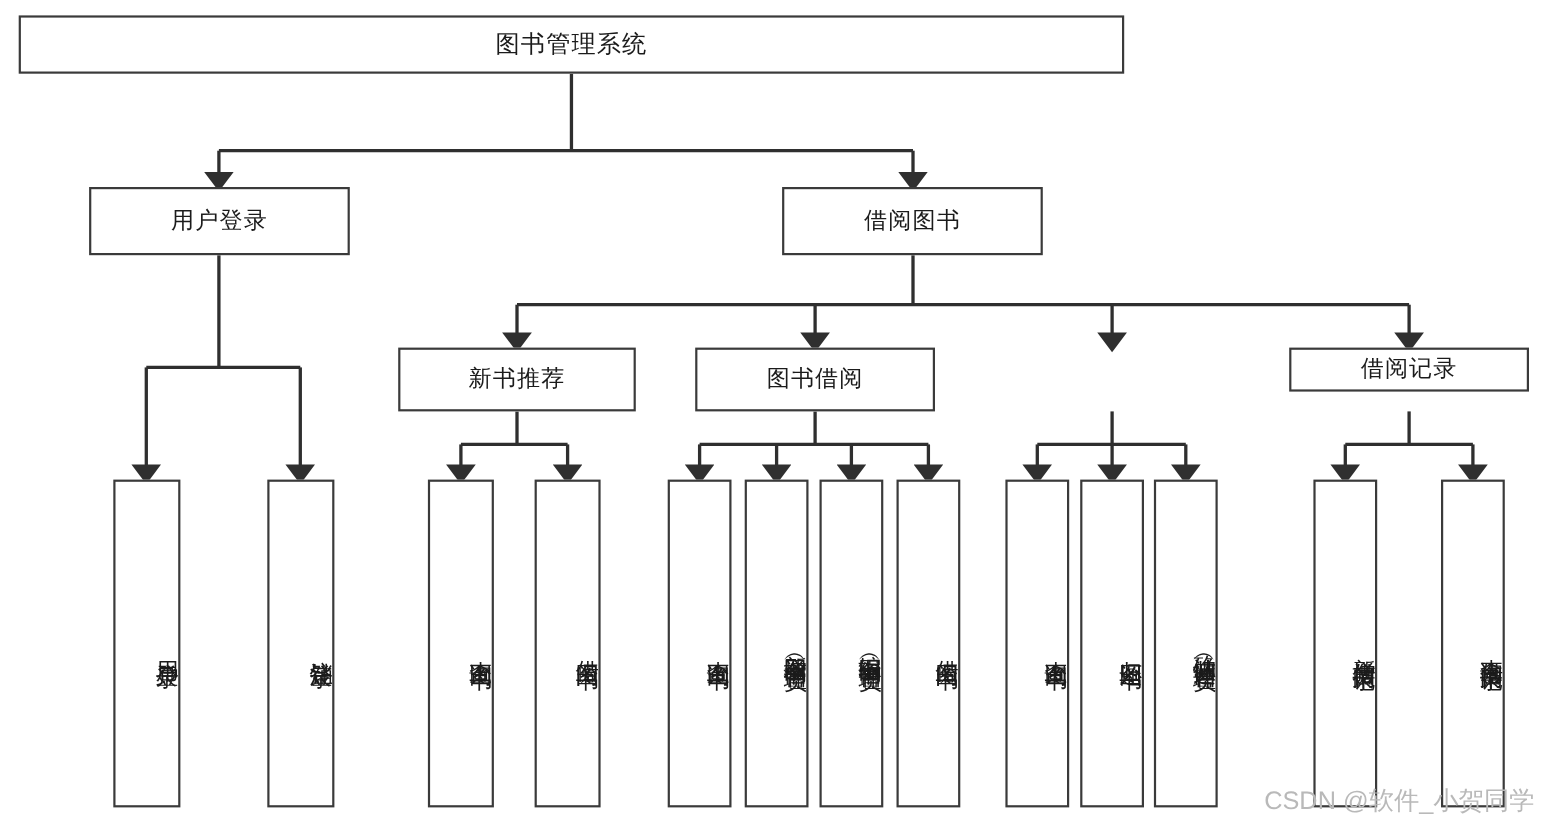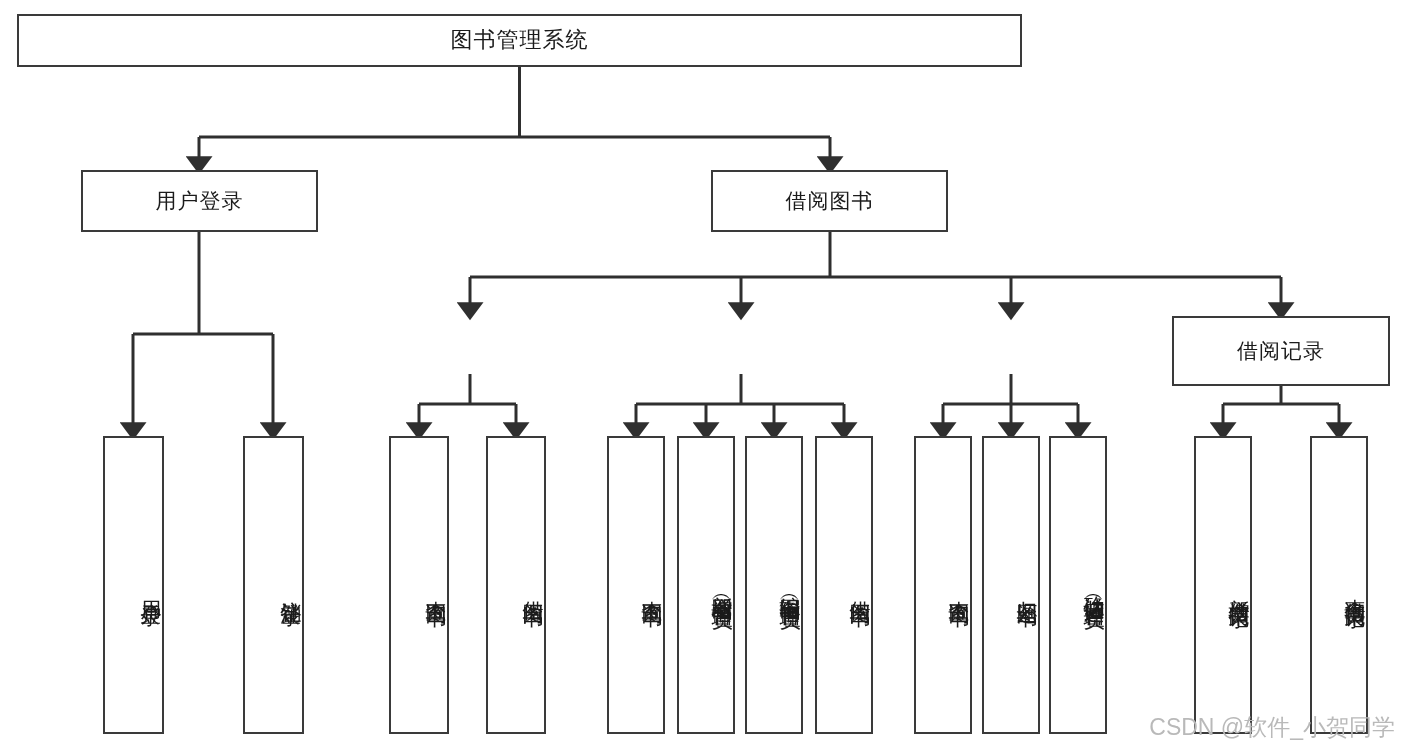--- a/index.html
+++ b/index.html
@@ -126,21 +126,23 @@
       <path d="M 1223 404 L 1223 430" marker-end="url(#arrowhead)"></path>
       <path d="M 1339 404 L 1339 430" marker-end="url(#arrowhead)"></path>
     </g>
   </svg>
 
   <div class="node-box horizontal root" style="left:17px; top:14px; width:1005px; height:53px;">图书管理系统</div>
 
   <div class="node-box horizontal" style="left:81px; top:170px; width:237px; height:62px;">用户登录</div>
   <div class="node-box horizontal" style="left:711px; top:170px; width:237px; height:62px;">借阅图书</div>
 
-  <div class="node-box horizontal" style="left:1172px; top:316px; width:218px; height:70px;">借阅记录</div>
+  <div class="node-box horizontal" style="left:362px; top:316px; width:216px; height:58px;">新书推荐</div>
+  <div class="node-box horizontal" style="left:632px; top:316px; width:218px; height:58px;">图书借阅</div>
+  <div class="node-box horizontal" style="left:1172px; top:316px; width:218px; height:40px;">借阅记录</div>
 
   <div class="node-box vertical" style="left:103px; top:436px; width:61px; height:298px;">用户登录</div>
   <div class="node-box vertical" style="left:243px; top:436px; width:61px; height:298px;">注销登录</div>
 
   <div class="node-box vertical" style="left:389px; top:436px; width:60px; height:298px;">查询图书</div>
   <div class="node-box vertical" style="left:486px; top:436px; width:60px; height:298px;">借阅图书</div>
 
   <div class="node-box vertical" style="left:607px; top:436px; width:58px; height:298px;">查询图书</div>
   <div class="node-box vertical" style="left:677px; top:436px; width:58px; height:298px;">新增图书（管理员）</div>
   <div class="node-box vertical" style="left:745px; top:436px; width:58px; height:298px;">编辑图书（管理员）</div>

